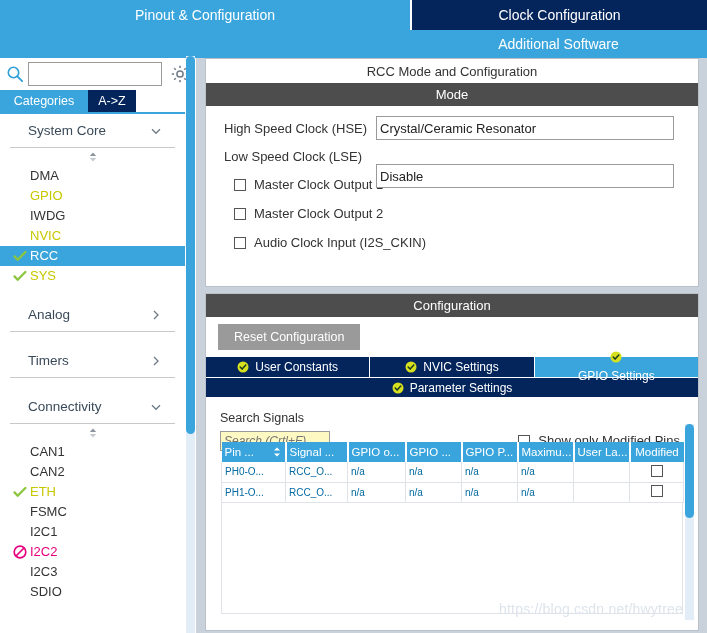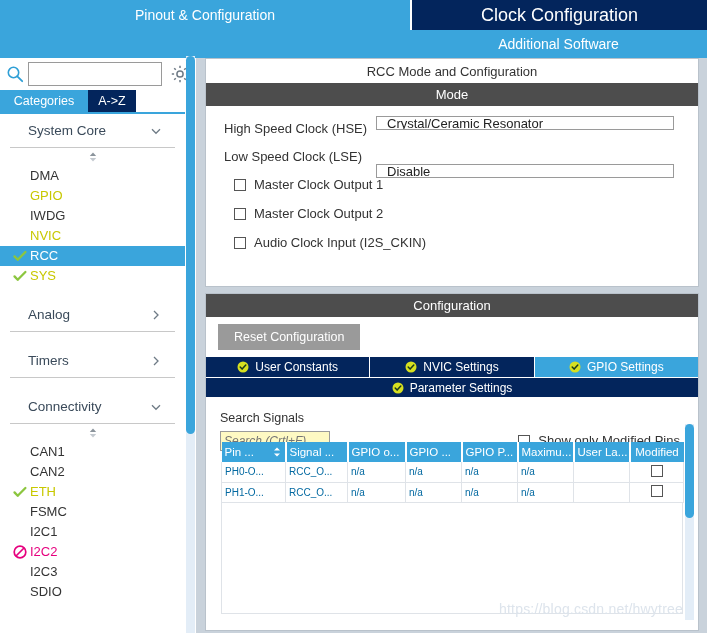--- a/index.html
+++ b/index.html
@@ -26,21 +26,21 @@
     position: absolute; left: 0; top: 0;
     width: 410px; height: 30px;
     display: flex; align-items: center; justify-content: center;
     color: #ffffff; font-size: 14px;
     background: #3aa5dc;
   }
   .tab-clock {
     position: absolute; left: 410px; top: 0;
     width: 297px; height: 30px;
     display: flex; align-items: center; justify-content: center;
-    color: #ffffff; font-size: 18px;
+    color: #ffffff; font-size: 14px;
     background: #03255c;
     border-left: 2px solid #ffffff;
   }
   .tab-addsw {
     position: absolute; left: 410px; top: 30px;
     width: 297px; height: 28px;
     display: flex; align-items: center; justify-content: center;
     color: #ffffff; font-size: 14px;
     background: #3aa5dc;
   }
@@ -188,27 +188,27 @@
     height: 28px;
     display: flex; align-items: center;
     padding-left: 18px;
   }
   .field-label {
     font-size: 13px; color: #333333;
     white-space: nowrap;
   }
   .field-input {
     position: absolute; left: 0; top: 2px;
-    height: 14px;
+    height: 24px;
     border: 1px solid #9a9a9a;
     background: #ffffff;
     font-family: "Liberation Sans", sans-serif;
     font-size: 13px;
     color: #222222;
-    padding: 0 10px;
+    padding: 0 3px;
     outline: none;
   }
   .check-row {
     height: 29px;
     display: flex; align-items: center;
     padding-left: 28px;
     font-size: 13px; color: #333333;
   }
   .cb {
     width: 12px; height: 12px;
@@ -248,21 +248,21 @@
   }
   .ctab {
     flex: 1;
     display: flex; align-items: center; justify-content: center;
     gap: 6px;
     font-size: 12px; color: #ffffff;
     background: #03255c;
     border-right: 1px solid #ffffff;
   }
   .ctab:last-child { border-right: none; }
-  .ctab.active { background: #3aa5dc; }
+  .ctab.active { background: #3aa5dc; flex-direction: column; }
   .tabrow2 {
     display: flex;
     height: 20px;
     background: #03255c;
     border-top: 1px solid #ffffff;
   }
   .ctab-wide {
     flex: 1;
     display: flex; align-items: center; justify-content: center;
     gap: 6px;

